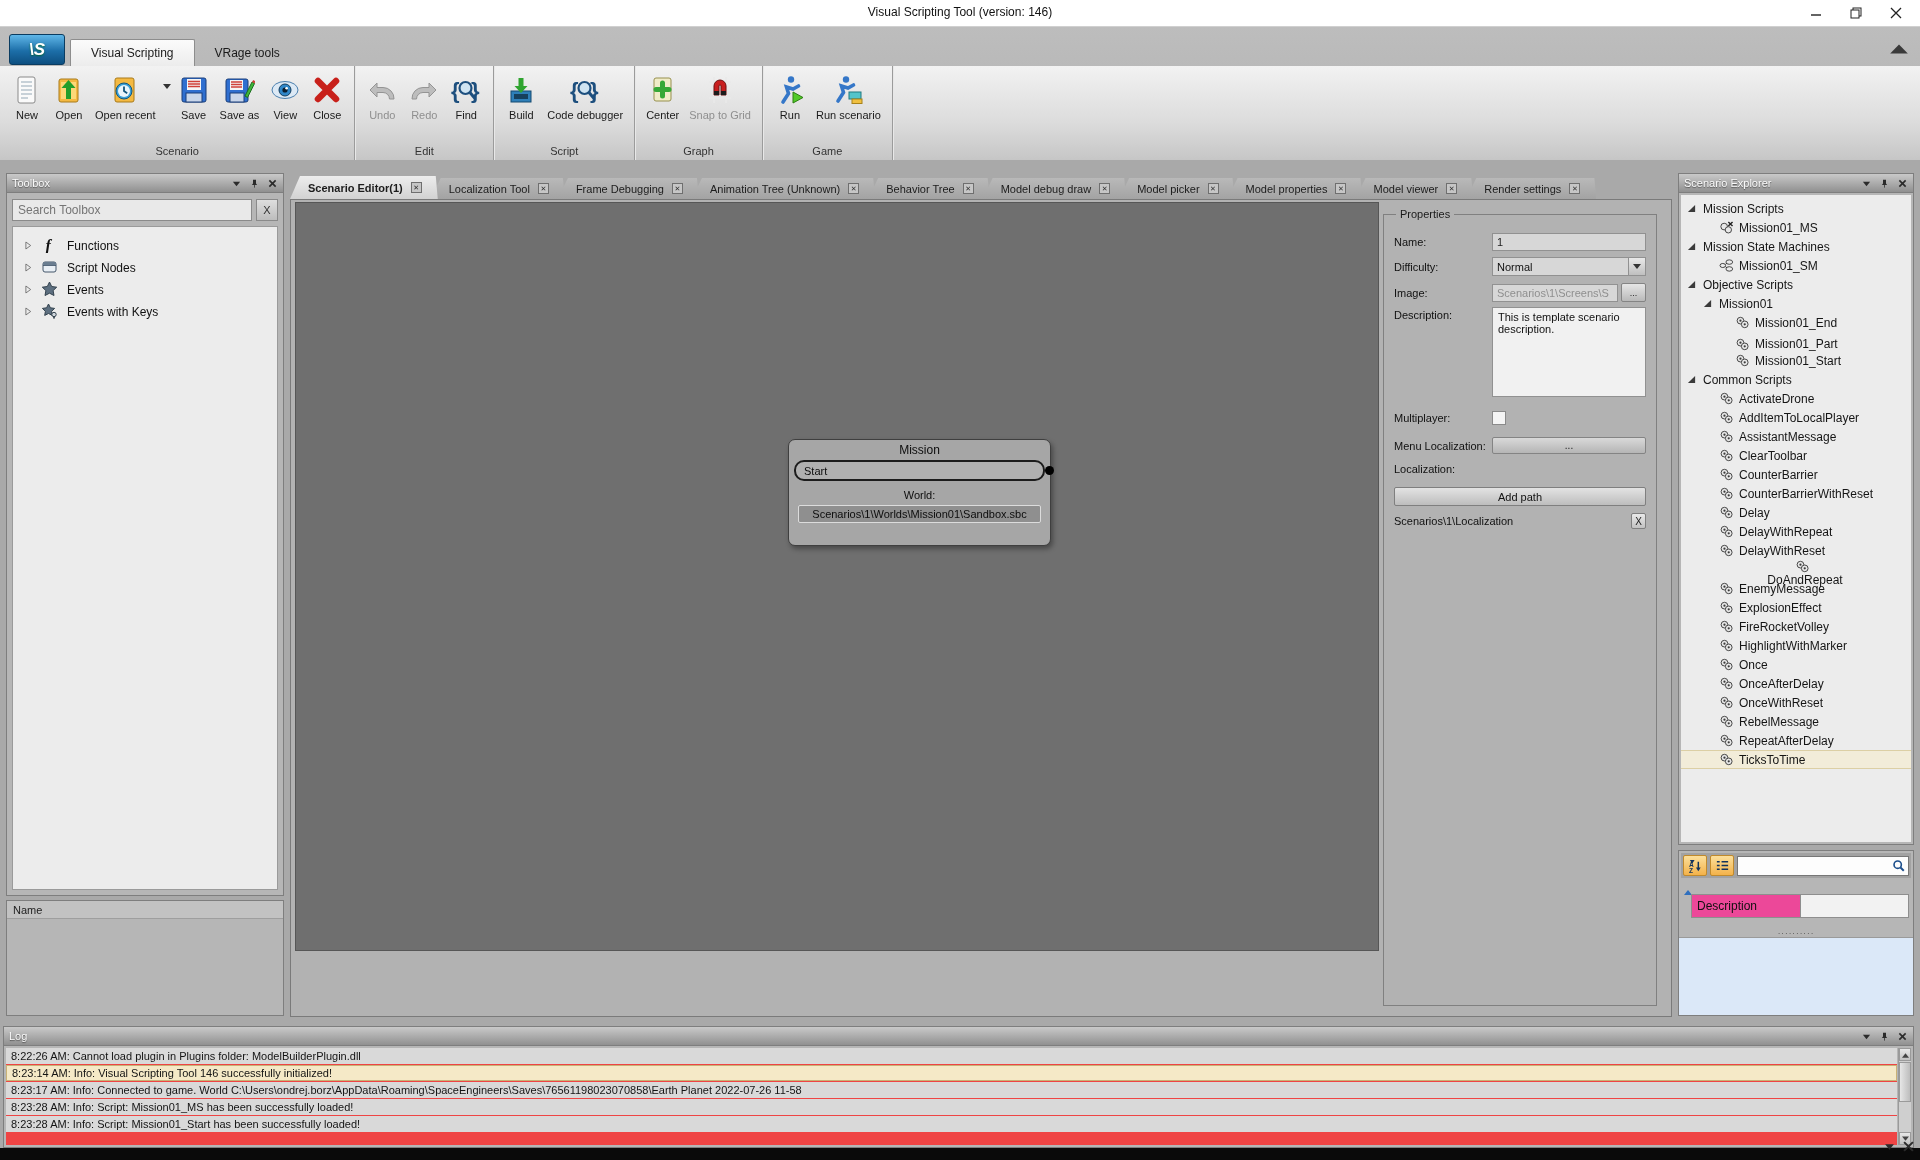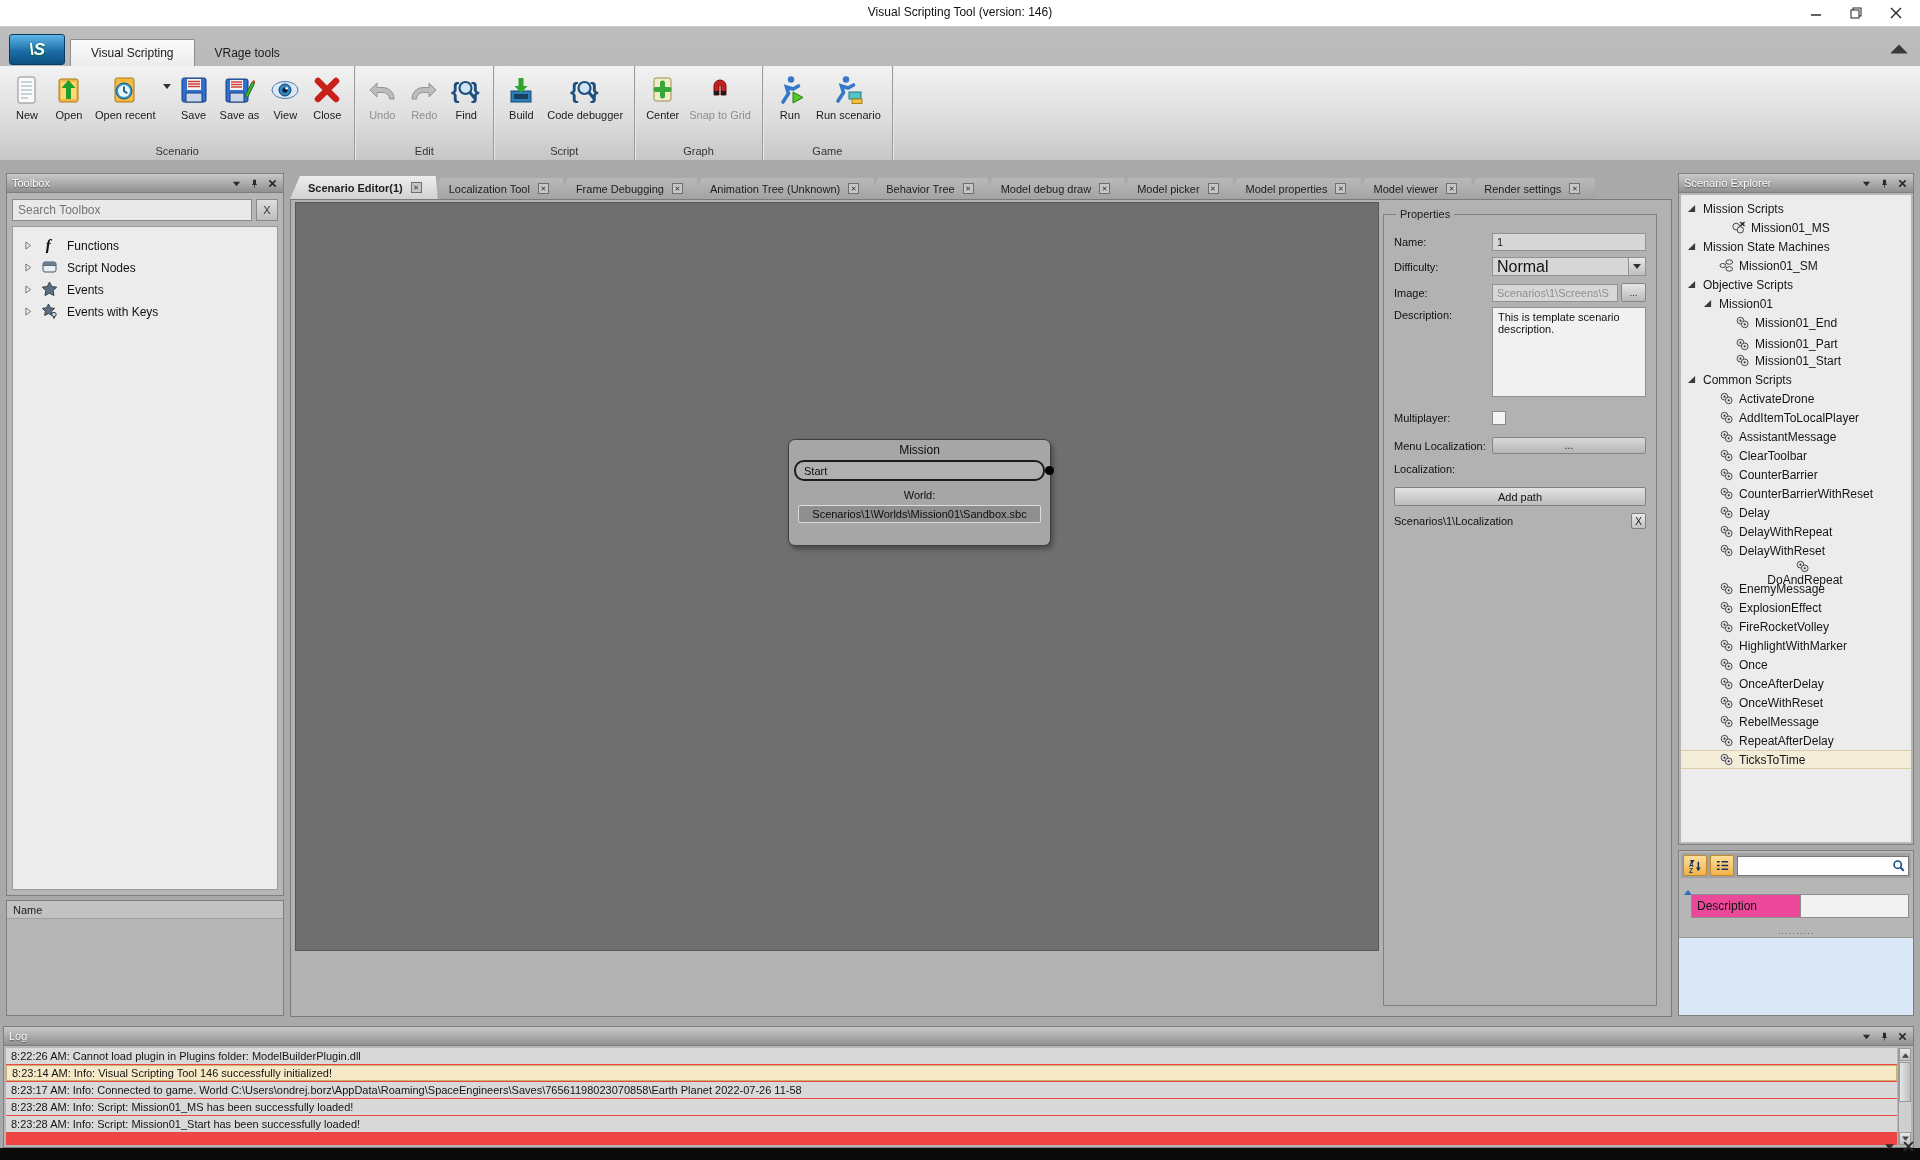--- a/index.html
+++ b/index.html
@@ -75,21 +75,21 @@
      font-size:11px; display:flex; align-items:center; justify-content:center; color:#0d0d0d; white-space:nowrap; }
 
   
   #props { position:absolute; left:1092px; top:14px; width:274px; height:792px; border:1px solid #808080; }
   #props-legend { position:absolute; left:12px; top:-7px; background:#b2b2b2; font-size:11px; padding:0 4px; color:#1a1a1a; }
   .prow { position:absolute; left:10px; right:10px; display:flex; align-items:center; font-size:11px; }
   .prow .plabel { width:98px; color:#111; }
   .pfield { flex:1; height:18px; background:#d7d7d7; border:1px solid #919191; font-size:11px; padding:0 4px; color:#222; font-family:inherit; display:flex; align-items:center; }
   input.pfield { display:inline-block; }
   #difficulty-box { flex:1; height:19px; background:#d7d7d7; border:1px solid #919191; display:flex; align-items:center; }
-  #difficulty-box .dval { flex:1; padding-left:4px; font-size:16px; }
+  #difficulty-box .dval { flex:1; padding-left:4px; font-size:11px; }
   .drop-btn { width:17px; height:17px; background:linear-gradient(#e9e9e9,#bfbfbf); border-left:1px solid #919191; display:flex; align-items:center; justify-content:center; }
   .tri-down { width:0; height:0; border-left:4px solid transparent; border-right:4px solid transparent; border-top:5px solid #333; }
   #image-field { color:#8f8f8f; }
   #browse-btn { width:25px; height:19px; margin-left:3px; background:linear-gradient(#e6e6e6,#b9b9b9); border:1px solid #848484; border-radius:2px; font-size:9px; display:flex; align-items:center; justify-content:center; color:#222; }
   #desc-box { position:absolute; left:108px; right:10px; top:0; height:90px; background:#f1f1f1; border:1px solid #919191; font-size:11px; padding:3px 5px; font-family:inherit; color:#111; resize:none; }
   #mp-check { width:14px; height:14px; background:#f4f4f4; border:1px solid #8a8a8a; }
   #menu-loc-btn { flex:1; height:17px; background:linear-gradient(#d9d9d9,#b5b5b5); border:1px solid #848484; border-radius:2px; font-size:10px; display:flex; align-items:center; justify-content:center; color:#222; }
   #add-path-btn { position:absolute; left:10px; right:10px; height:19px; background:linear-gradient(#e3e3e3,#bdbdbd); border:1px solid #7f7f7f; border-radius:2px; font-size:11px; display:flex; align-items:center; justify-content:center; color:#111; }
   #path-row { display:flex; align-items:center; }
   #path-row .pathtext { flex:1; font-size:11px; color:#111; }
@@ -537,21 +537,21 @@
   <div id="explorer-tree">
       <div class="ex-row" style="padding-left: 6px;">
         <span class="ex-exp">
           <svg viewBox="0 0 10 10">
             <path d="M9 1v8H1z" fill="#3a3a3a"></path>
           </svg>
         </span>
         <span style="width: 7px; display: inline-block;"></span>
         <span class="ex-label">Mission Scripts</span>
       </div>
-      <div class="ex-row" style="padding-left: 50px;">
+      <div class="ex-row" style="padding-left: 38px;">
         <span class="ex-icon">
           <svg viewBox="0 0 16 14">
             <circle cx="5.5" cy="6" r="3.6" fill="#e8e8e8" stroke="#3a3a3a"></circle>
             <circle cx="10" cy="9.5" r="3.4" fill="#e8e8e8" stroke="#3a3a3a"></circle>
             <path d="M10 1l4.5 4.5M14.5 1L10 5.5" stroke="#222" stroke-width="1.5"></path>
           </svg>
         </span>
         <span class="ex-label">Mission01_MS</span>
       </div>
       <div class="ex-row" style="padding-left: 6px;">

